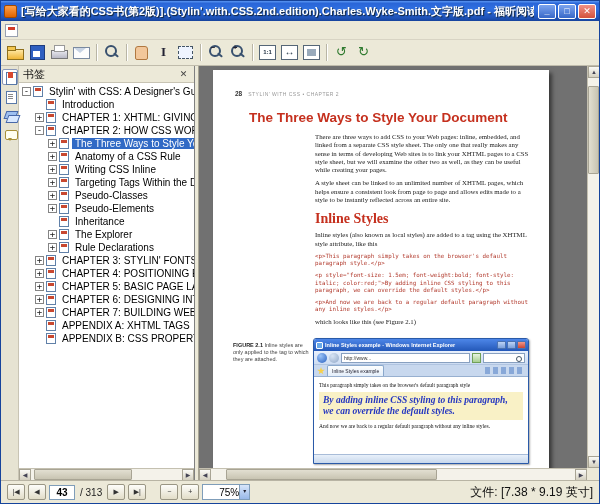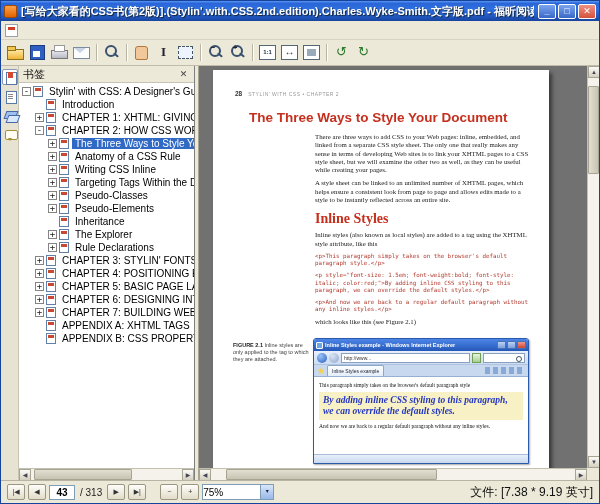--- a/index.html
+++ b/index.html
@@ -128,21 +128,21 @@
 .sc-corner{position:absolute;right:0;bottom:0;width:12px;height:12px;background:#ece9d8;}
 .sidebar-hscroll{height:12px;flex:none;background:#f4f2ea;border-top:1px solid #c4c0b0;display:flex;}
 .sidebar-hscroll .sc-track{flex:1;position:relative;}
 
 
 .statusbar{height:23px;flex:none;background:#ece9d8;border-top:1px solid #b8b4a4;display:flex;align-items:center;padding:0 6px;gap:3px;font-size:10px;}
 .sb-btn{min-width:18px;height:16px;padding:0 2px;background:linear-gradient(#fdfdfa,#e2ddc8);border:1px solid #9a9684;border-radius:2px;font-size:7px;line-height:14px;text-align:center;color:#333;flex:none;}
 .sb-pagebox{width:26px;height:15px;background:#fff;border:1px solid #7f9db9;font-size:10px;line-height:13px;text-align:center;flex:none;font-weight:bold;}
 .sb-total{font-size:10px;color:#222;margin:0 2px;flex:none;}
 .sb-gap{width:8px;flex:none;}
-.sb-zoom{width:72px;height:16px;background:#fff;border:1px solid #7f9db9;display:flex;align-items:center;font-size:10px;padding-left:0;flex:none;}
+.sb-zoom{width:48px;height:16px;background:#fff;border:1px solid #7f9db9;display:flex;align-items:center;font-size:10px;padding-left:16px;flex:none;}
 .sb-zoom .dd{margin-left:auto;width:13px;height:14px;background:linear-gradient(#d8e6fa,#98b8e8);border-left:1px solid #7f9db9;font-size:6px;line-height:13px;text-align:center;color:#223;}
 .sb-right{margin-left:auto;font-size:12px;color:#111;white-space:nowrap;}
 </style>
 </head>
 <body>
 
 <div class="window">
 
   <div class="titlebar">
     <span class="app-icon"></span>

